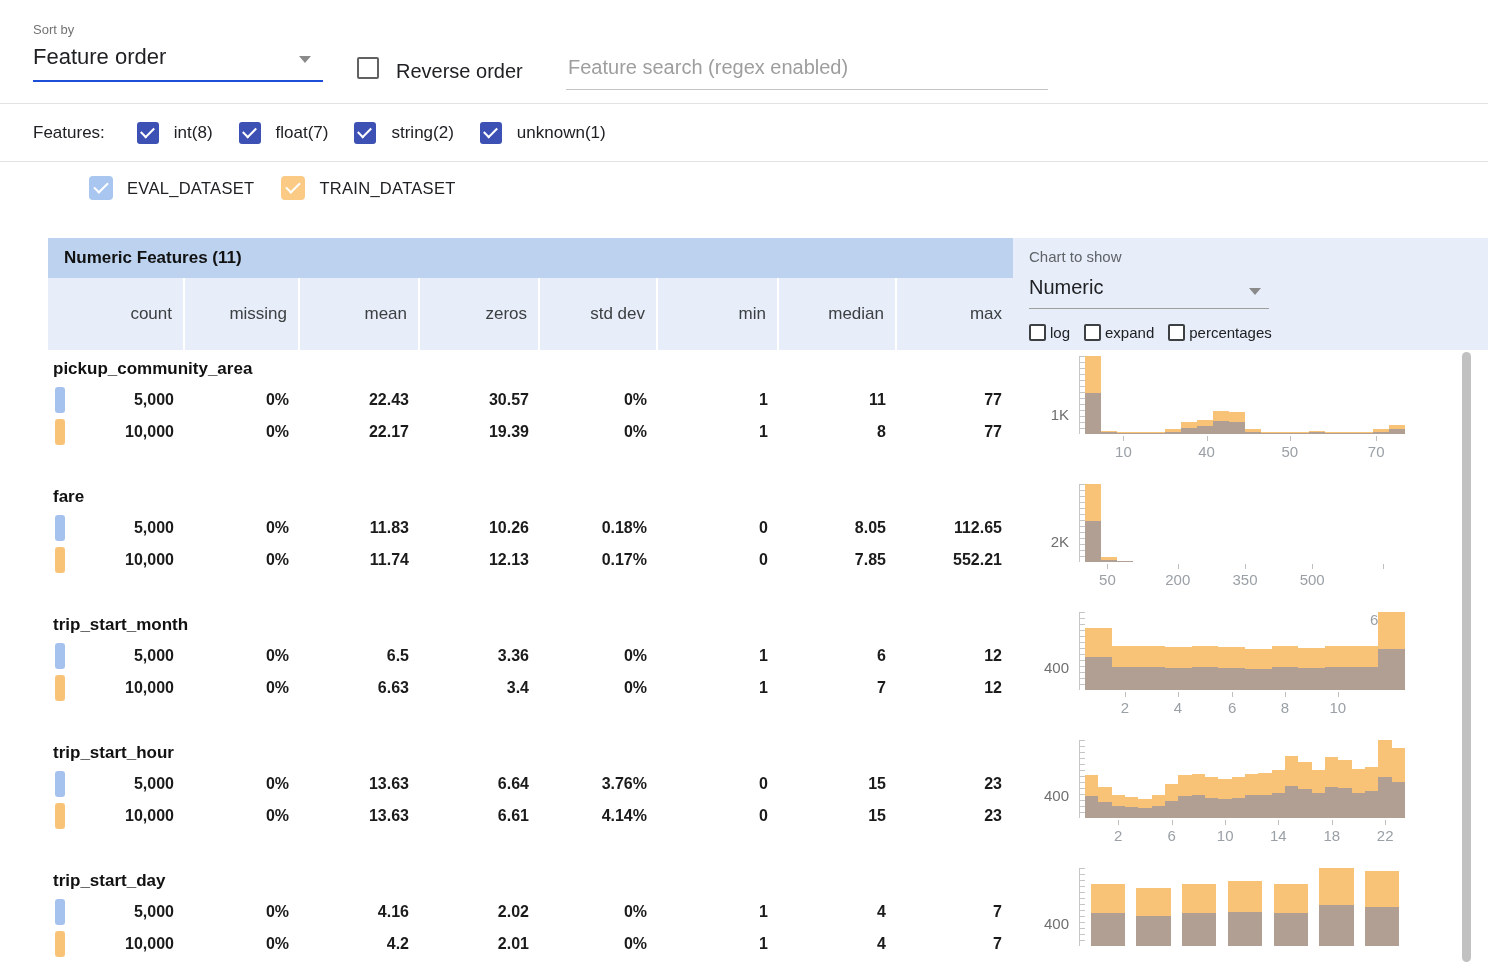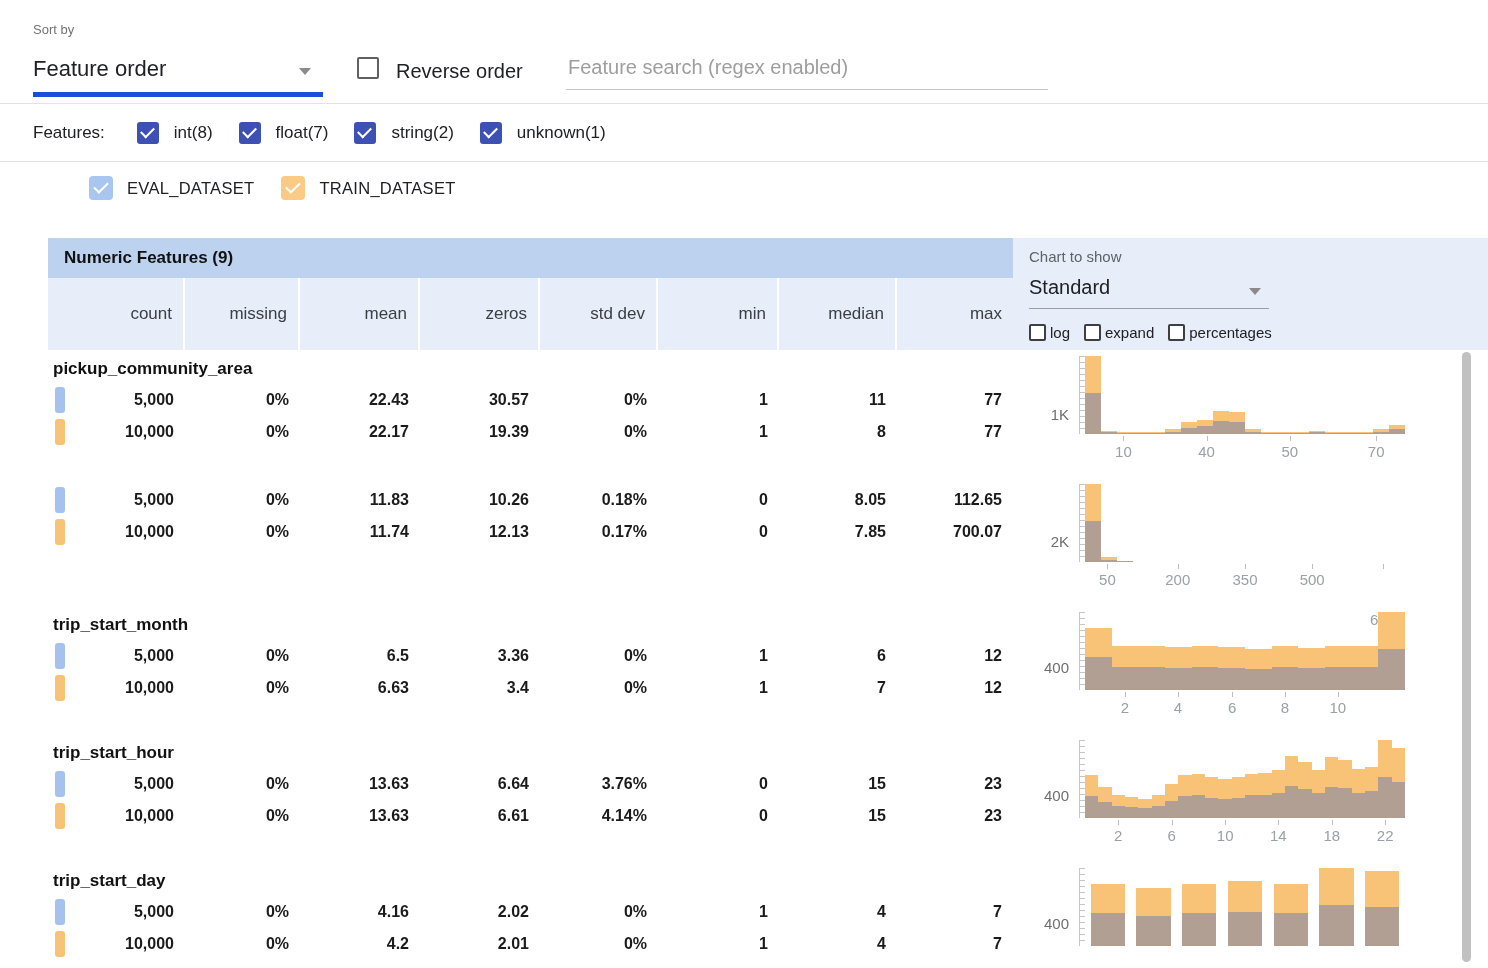--- a/index.html
+++ b/index.html
@@ -3,21 +3,21 @@
 <meta charset="utf-8">
 <style>
   html,body{margin:0;padding:0;}
   body{
     width:1488px;height:968px;overflow:hidden;background:#fff;position:relative;
     font-family:"Liberation Sans", sans-serif;color:#202124;
   }
   .abs{position:absolute;}
   
   .sortby-label{left:33px;top:22px;font-size:13px;color:#737373;}
-  .sortby-select{left:33px;top:50px;width:290px;height:42px;border-bottom:5px solid #1d4ed8;cursor:pointer;}
+  .sortby-select{left:33px;top:38px;width:290px;height:42px;border-bottom:2px solid #1d4ed8;cursor:pointer;}
   .sortby-select .val{position:absolute;left:0;top:6px;font-size:22px;color:#202124;}
   .tri{position:absolute;width:0;height:0;border-left:6px solid transparent;border-right:6px solid transparent;border-top:7px solid #8a8a8a;}
   .sortby-select .tri{right:12px;top:18px;}
   .cb{position:relative;display:inline-block;box-sizing:border-box;border-radius:3px;flex:none;}
   .cb.checked::after{content:"";position:absolute;border-left:2.5px solid #fff;border-bottom:2.5px solid #fff;transform:rotate(-45deg);}
   .cb22{width:22px;height:22px;}
   .cb22.checked::after{left:4px;top:5px;width:11px;height:6px;}
   .cb24{width:24px;height:24px;border-radius:4px;}
   .cb24.checked::after{left:5px;top:6px;width:12px;height:6px;}
   .cb.indigo{background:#3d51b5;}
@@ -125,38 +125,38 @@
     <span>EVAL_DATASET</span>
   </span>
   <span class="litem">
     <span class="cb cb24 checked" style="background:#fbca85;"></span>
     <span>TRAIN_DATASET</span>
   </span>
 </div>
 
 
 <div class="abs table">
-  <div class="title-band">Numeric Features (9)</div>
+  <div class="title-band">Numeric Features (11)</div>
   <div class="colheads gridcols">
     <div class="hcell">count</div>
     <div class="hcell">missing</div>
     <div class="hcell">mean</div>
     <div class="hcell">zeros</div>
     <div class="hcell">std dev</div>
     <div class="hcell">min</div>
     <div class="hcell">median</div>
     <div class="hcell">max</div>
   </div>
 </div>
 
 
 <div class="abs chart-panel">
   <div class="cts-label">Chart to show</div>
   <div class="chart-select">
-    <span class="val">Standard</span>
+    <span class="val">Numeric</span>
     <span class="tri"></span>
   </div>
   <div class="chart-toggles">
     <span class="toggle">
       <span class="smallcb"></span>
       <span>log</span>
     </span>
     <span class="toggle">
       <span class="smallcb"></span>
       <span>expand</span>
@@ -254,41 +254,42 @@
             <div class="xmark" style="left: 64%;"></div>
             <span class="xtick" style="left: 64%;">50</span>
             <div class="xmark" style="left: 91%;"></div>
             <span class="xtick" style="left: 91%;">70</span>
           </div>
         </div>
       </div>
     </div>
     <div class="feature-group">
       <div class="stats">
+        <div class="feature-name">fare</div>
         <div class="data-row gridcols">
           <span class="chip" style="background: rgb(165, 194, 238);"></span>
           <div class="cell">5,000</div>
           <div class="cell">0%</div>
           <div class="cell">11.83</div>
           <div class="cell">10.26</div>
           <div class="cell">0.18%</div>
           <div class="cell">0</div>
           <div class="cell">8.05</div>
           <div class="cell">112.65</div>
         </div>
         <div class="data-row gridcols">
           <span class="chip" style="background: rgb(249, 195, 119);"></span>
           <div class="cell">10,000</div>
           <div class="cell">0%</div>
           <div class="cell">11.74</div>
           <div class="cell">12.13</div>
           <div class="cell">0.17%</div>
           <div class="cell">0</div>
           <div class="cell">7.85</div>
-          <div class="cell">700.07</div>
+          <div class="cell">552.21</div>
         </div>
       </div>
       <div class="chartblock">
         <div class="ylab">
           <span style="top: 48.72px;">2K</span>
         </div>
         <div class="plotcol">
           <div class="plot">
             <div class="yaxis"></div>
             <div class="bars">

